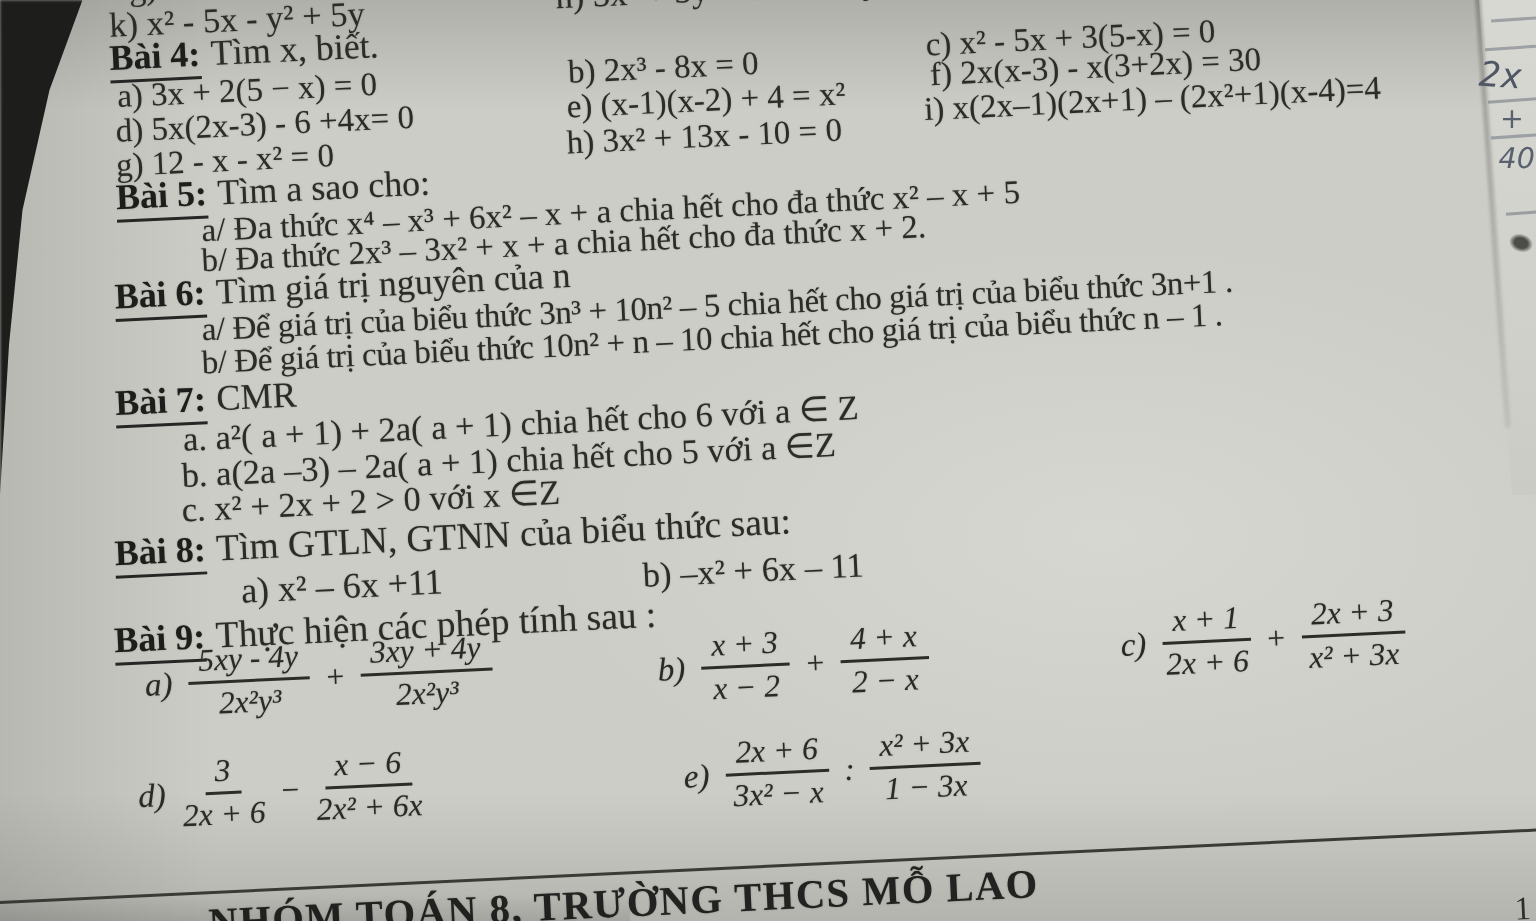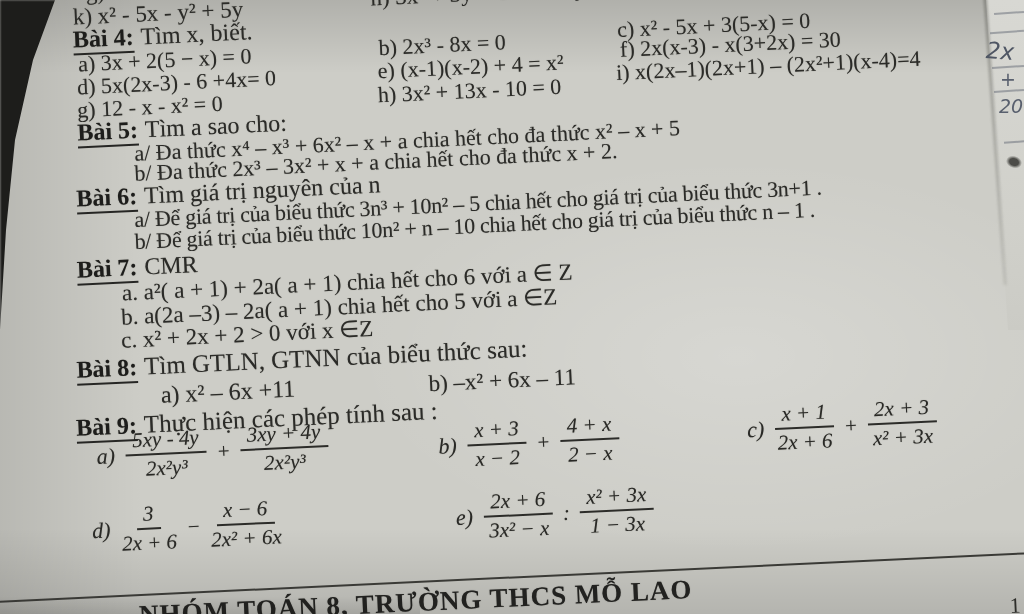--- a/index.html
+++ b/index.html
@@ -179,17 +179,17 @@
 
   <div class="sheet2"></div>
   <div class="edge-line"></div>
 
   <div class="hw-line" style="left:994px;top:12px;width:30px;"></div>
   <div class="hw-line" style="left:990px;top:31px;width:34px;"></div>
   <div class="hw" style="left:986px;top:38px;font-size:23px;transform:rotate(4deg);color:#4f5664;">2x</div>
   <div class="hw-line" style="left:992px;top:66px;width:32px;"></div>
   <div class="hw" style="left:1000px;top:68px;font-size:19px;">+</div>
   <div class="hw-line" style="left:994px;top:90px;width:30px;"></div>
-  <div class="hw" style="left:999px;top:95px;font-size:19px;">20</div>
+  <div class="hw" style="left:999px;top:95px;font-size:19px;">40</div>
   <div class="hw-line" style="left:1004px;top:141px;width:22px;"></div>
   <div class="scribble"></div>
 
 </div>
 
 </body></html>

